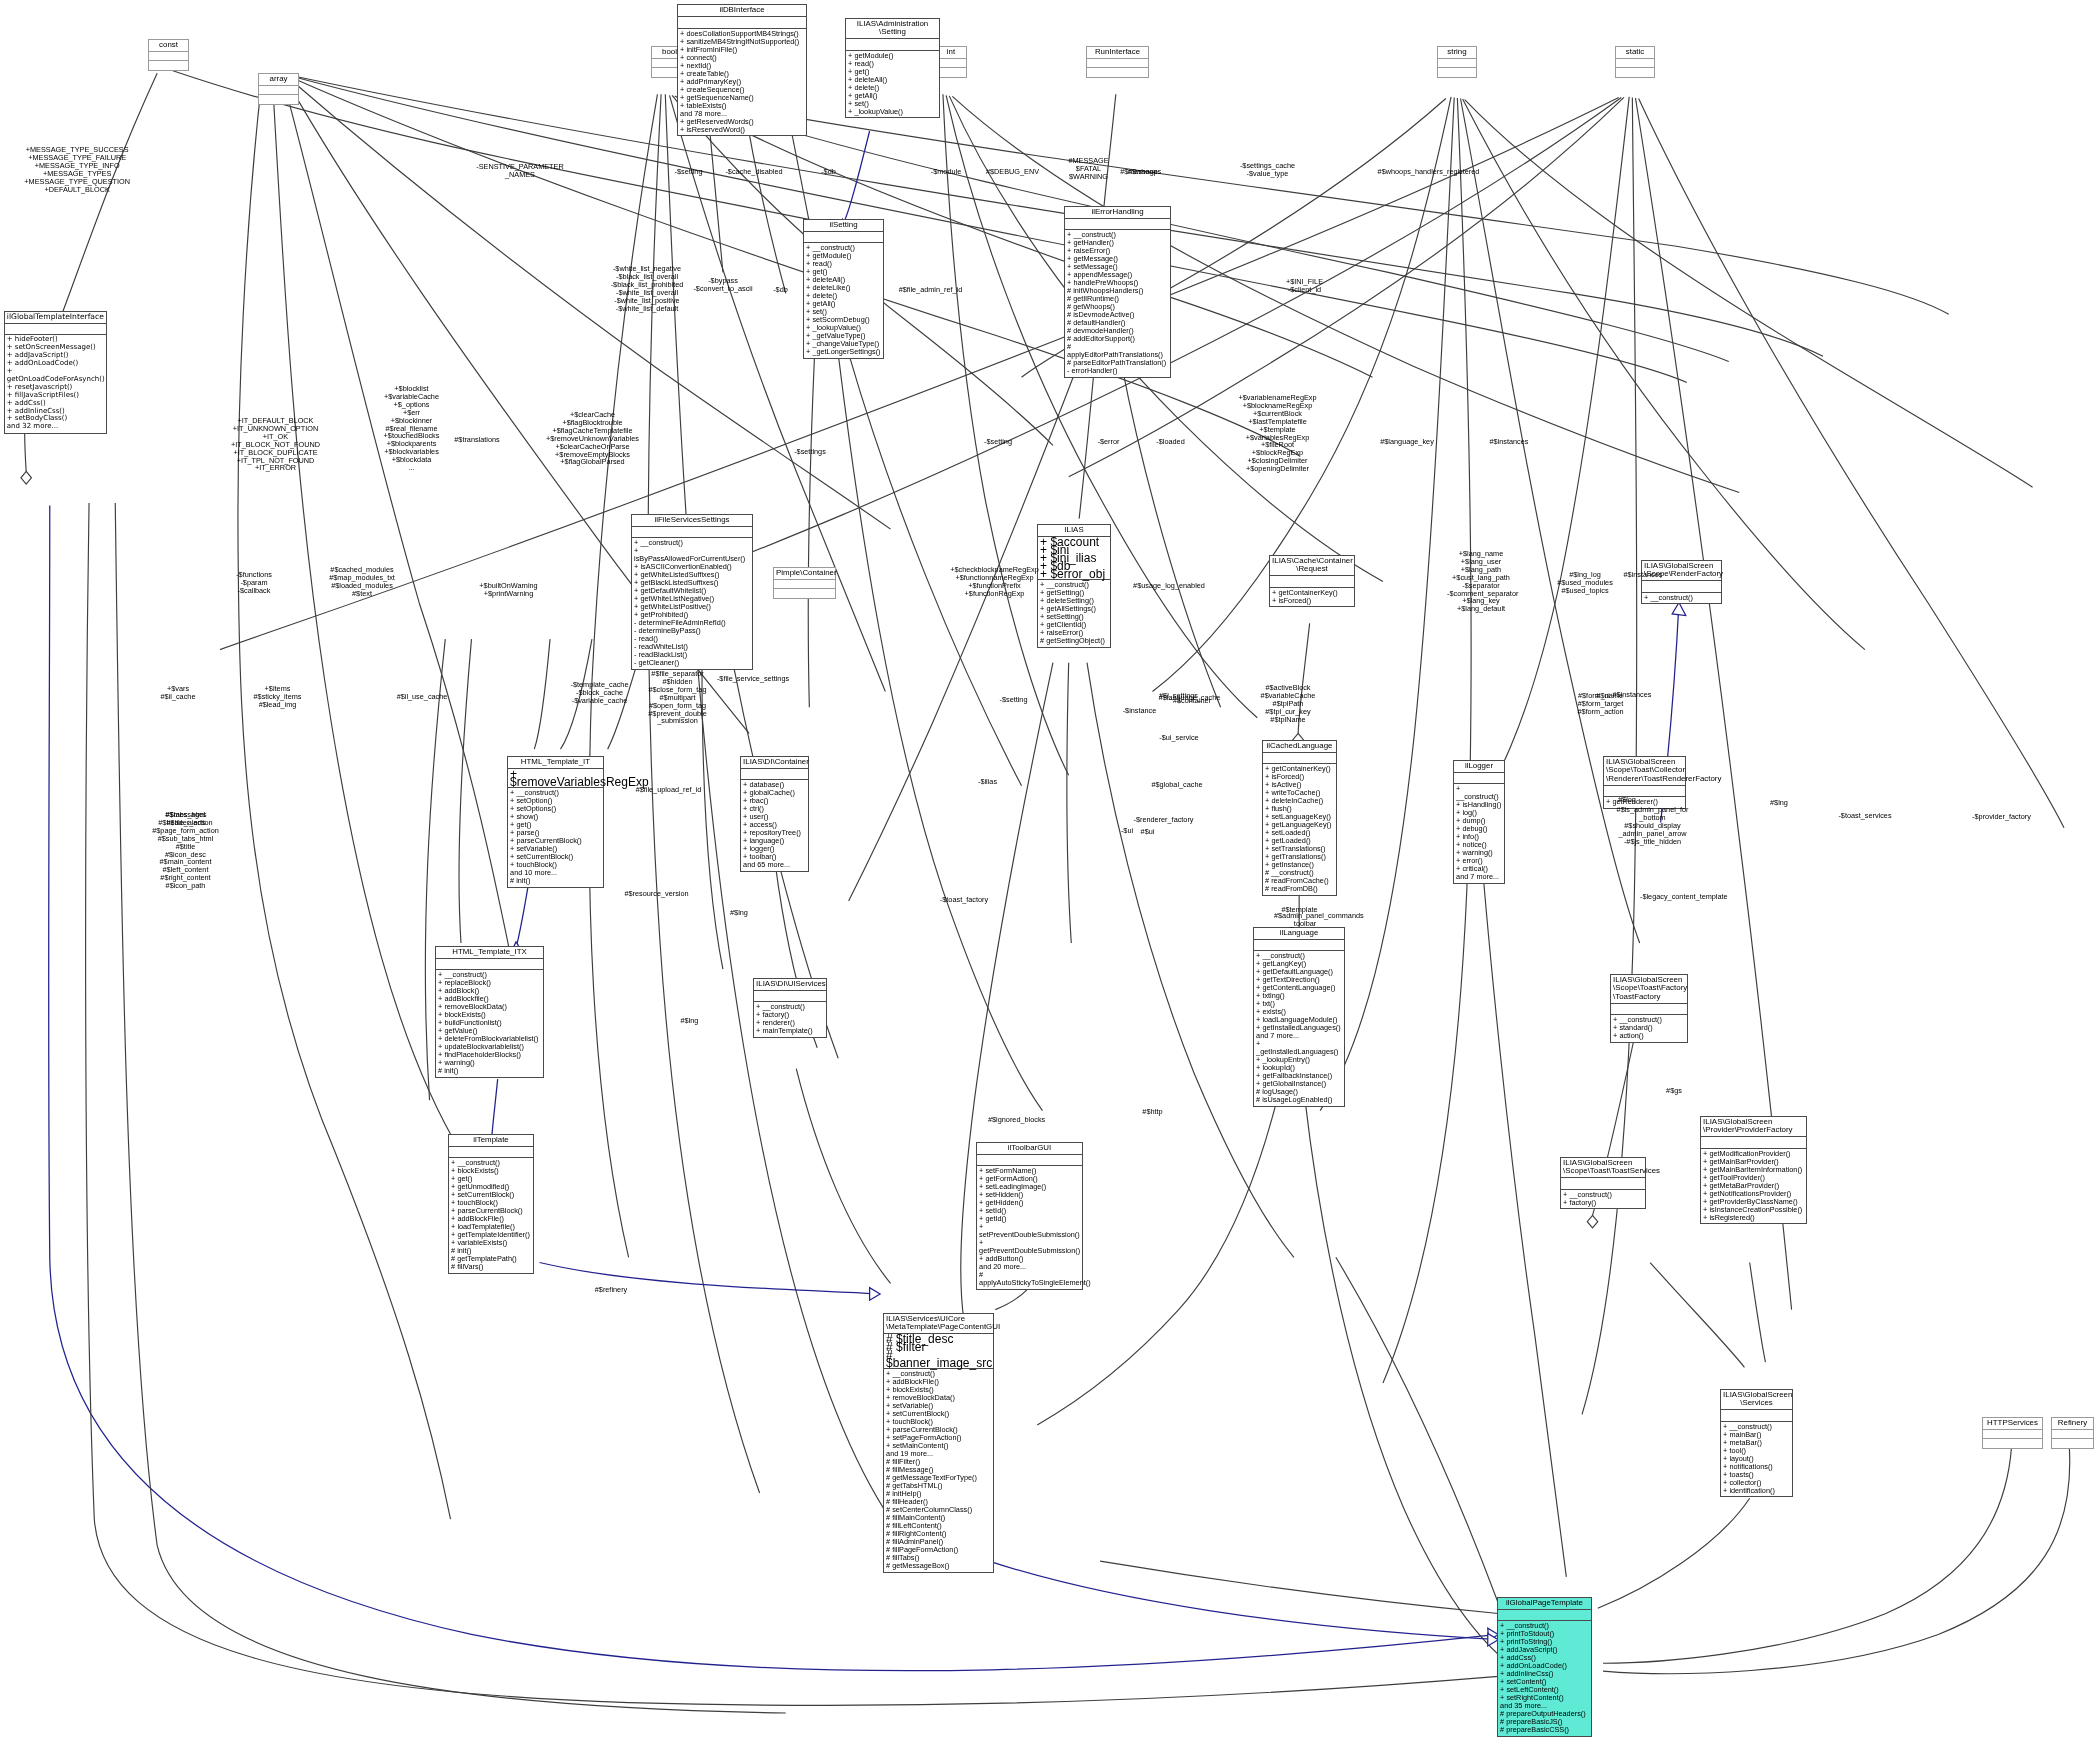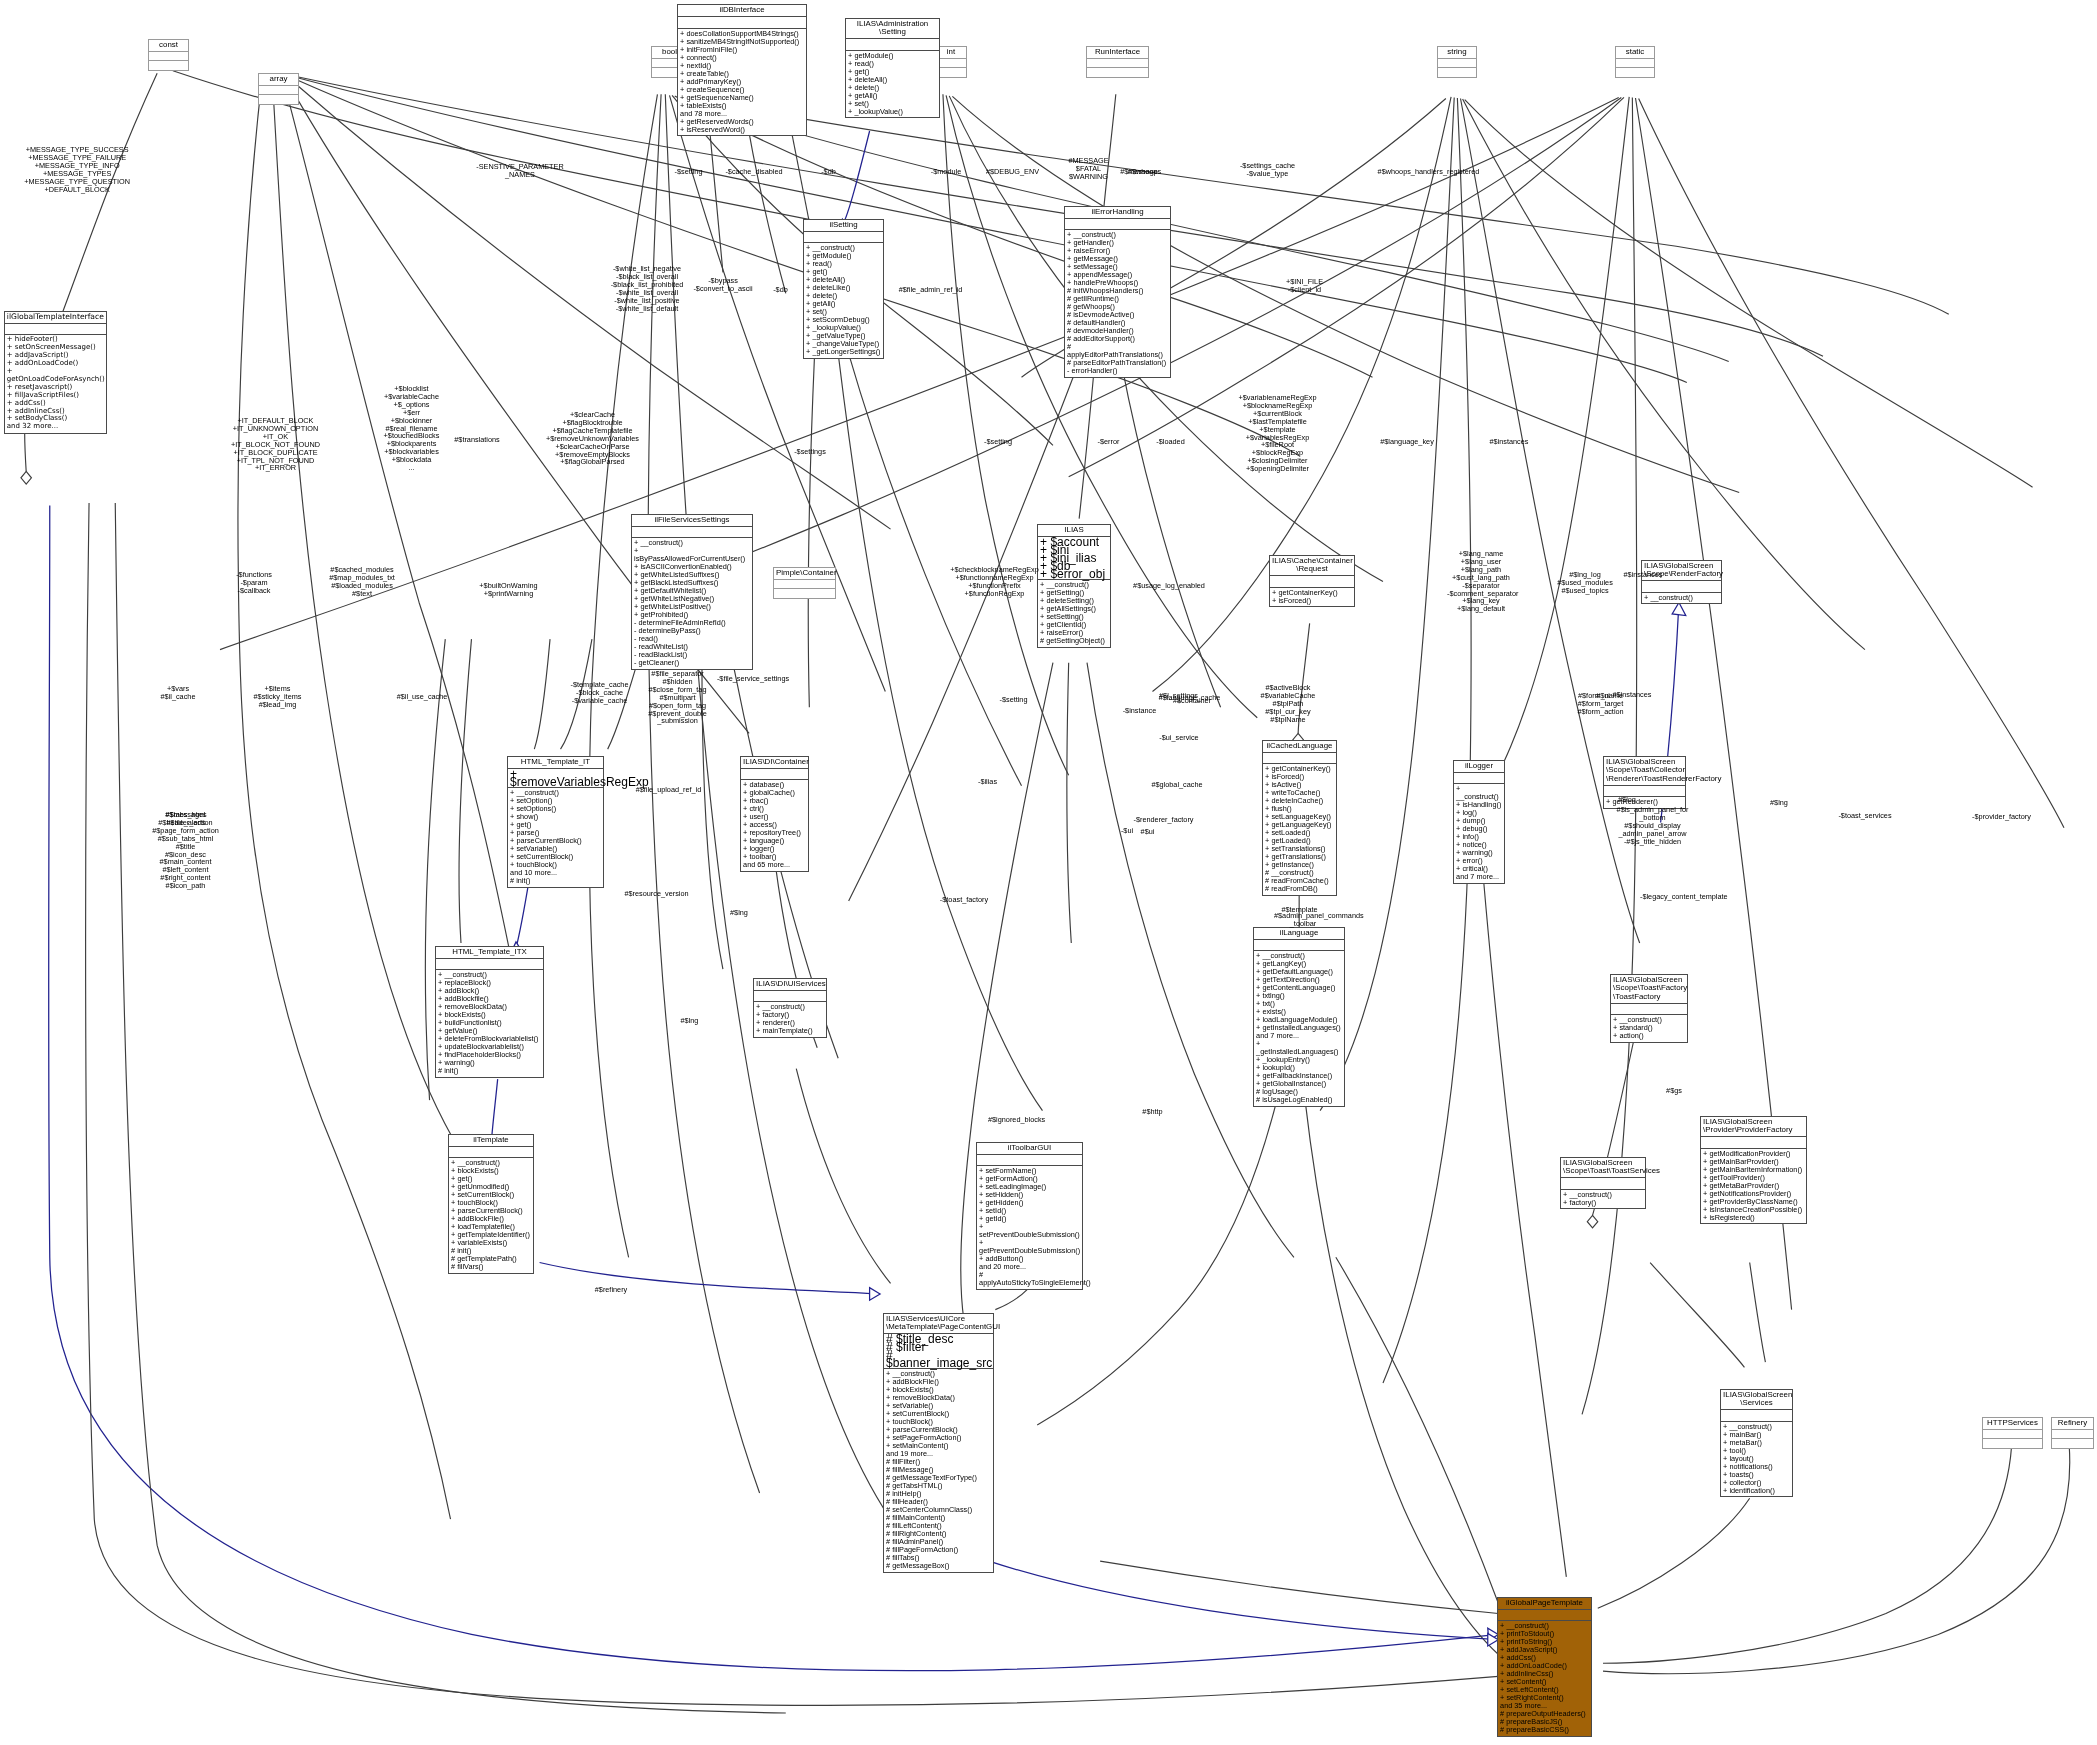--- a/index.html
+++ b/index.html
@@ -16,21 +16,21 @@
   svg#edges polygon.dia{fill:#ffffff;stroke:#3d3d3d;stroke-width:2.2;}
   svg#edges polygon.arr{fill:#ffffff;stroke:#22228f;stroke-width:2.4;}
 
   .node{
     position:absolute;
     border:1px solid #4a4a4a;
     background:#ffffff;
     box-sizing:border-box;
     z-index:5;
   }
-  .node.gray{background:#a16207;}
+  .node.gray{background:#5eead4;}
   .node.small{border:0.5px solid #9a9a9a;}
   .nd-title{
     text-align:center;
     padding:1px 2.1px 1.6px 2.1px;
     font-size:7.9px;
     line-height:8.4px;
     color:#000;
     white-space:pre-line;
   }
   .nd-sep{border-top:1px solid #4a4a4a;}

